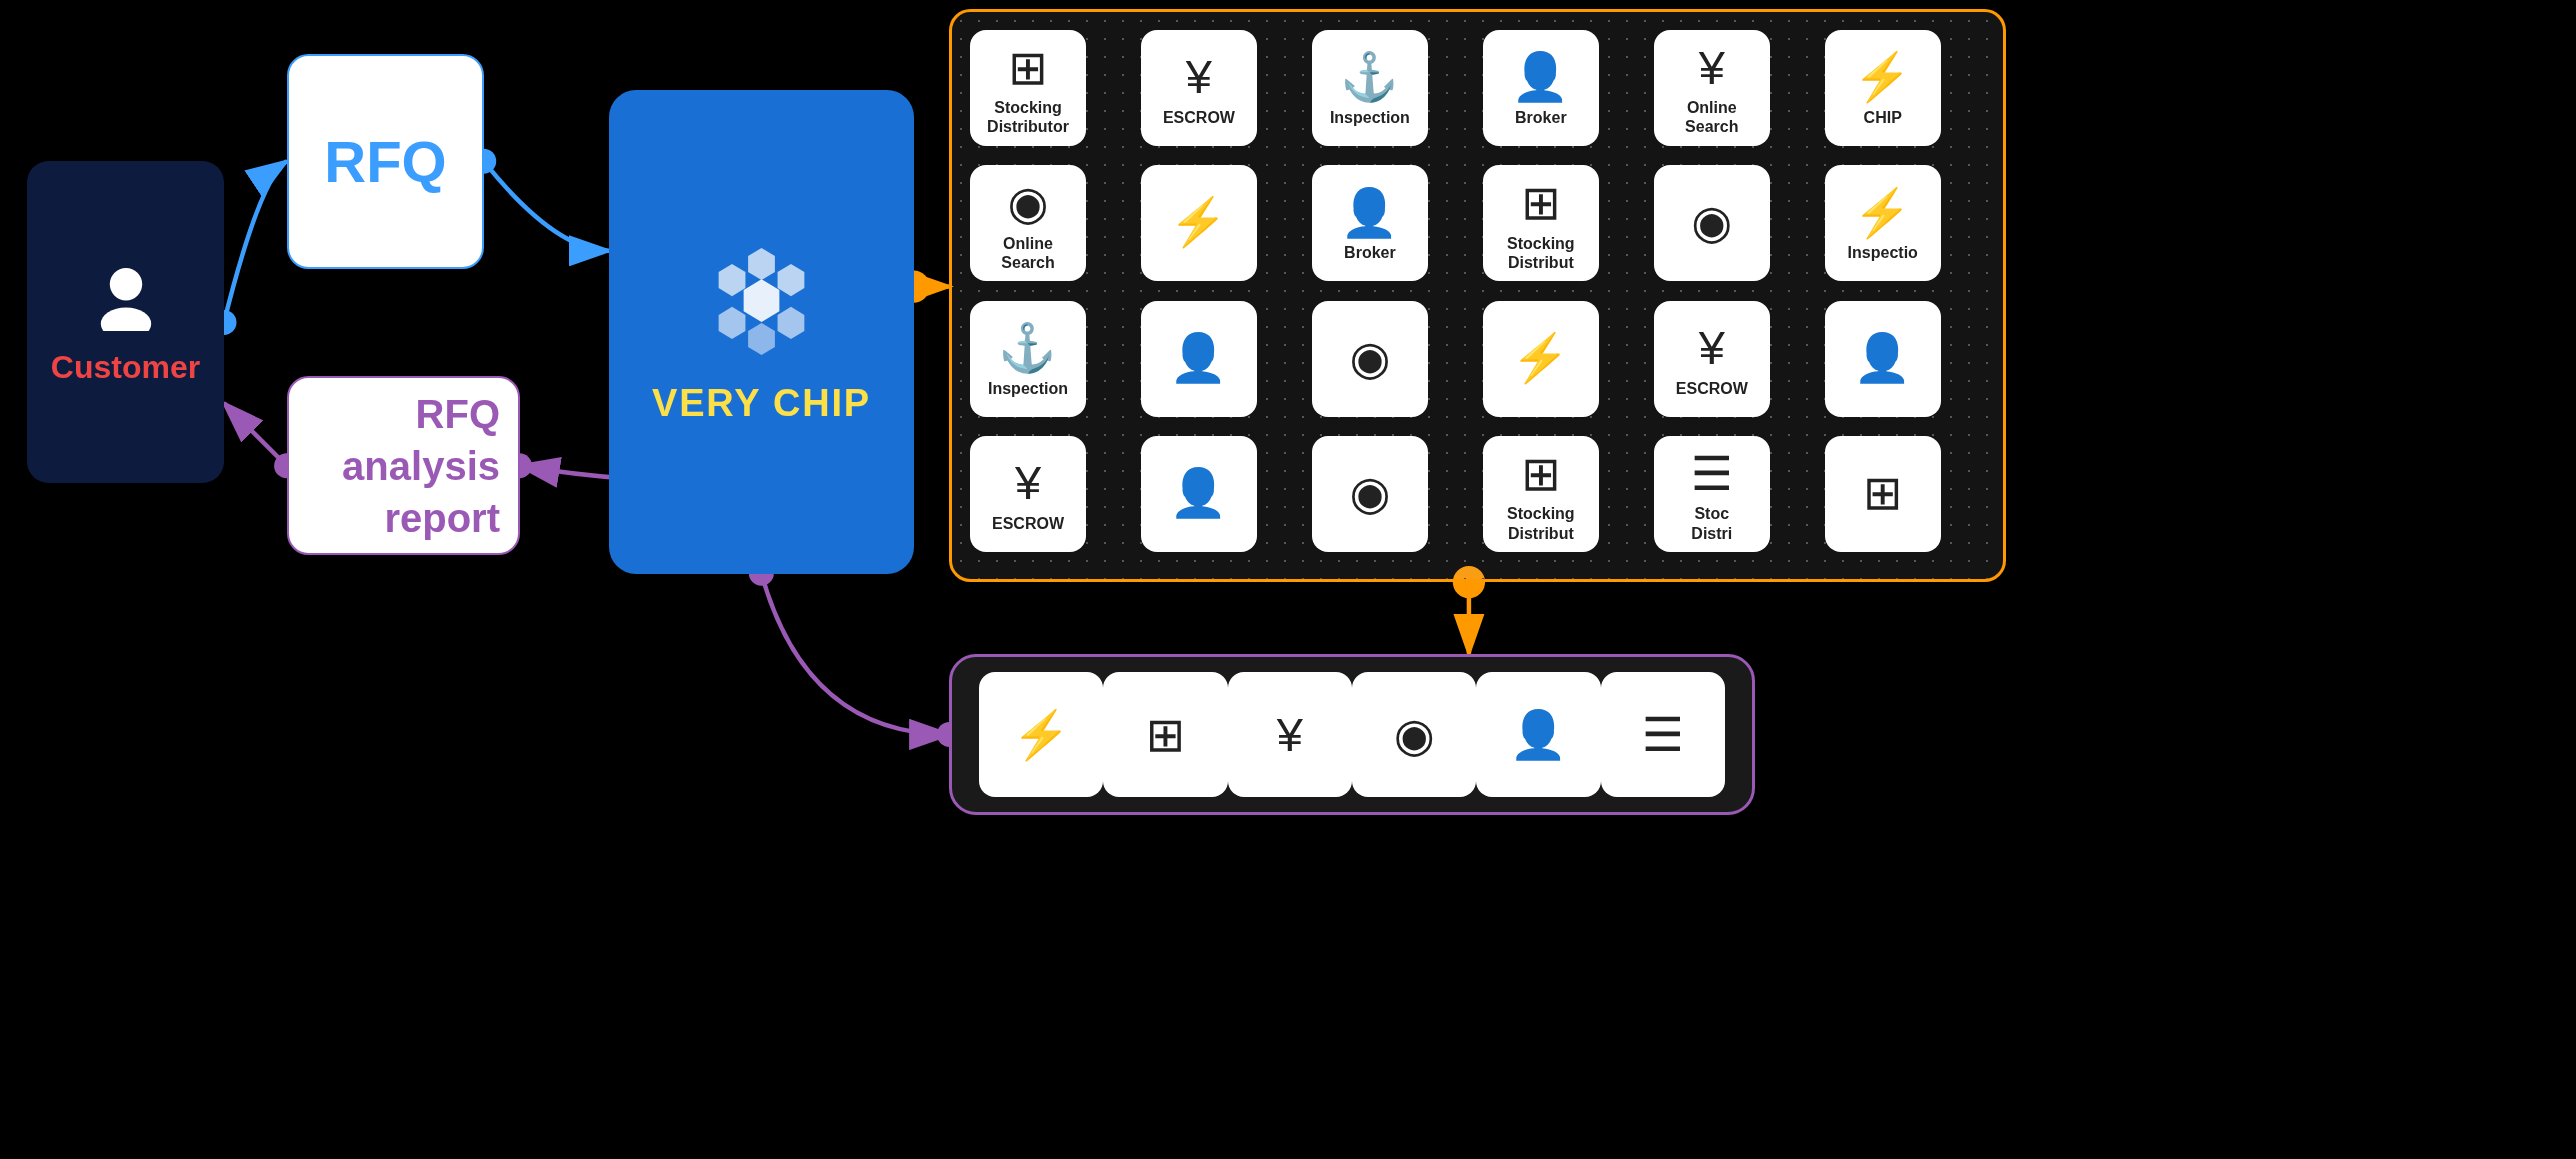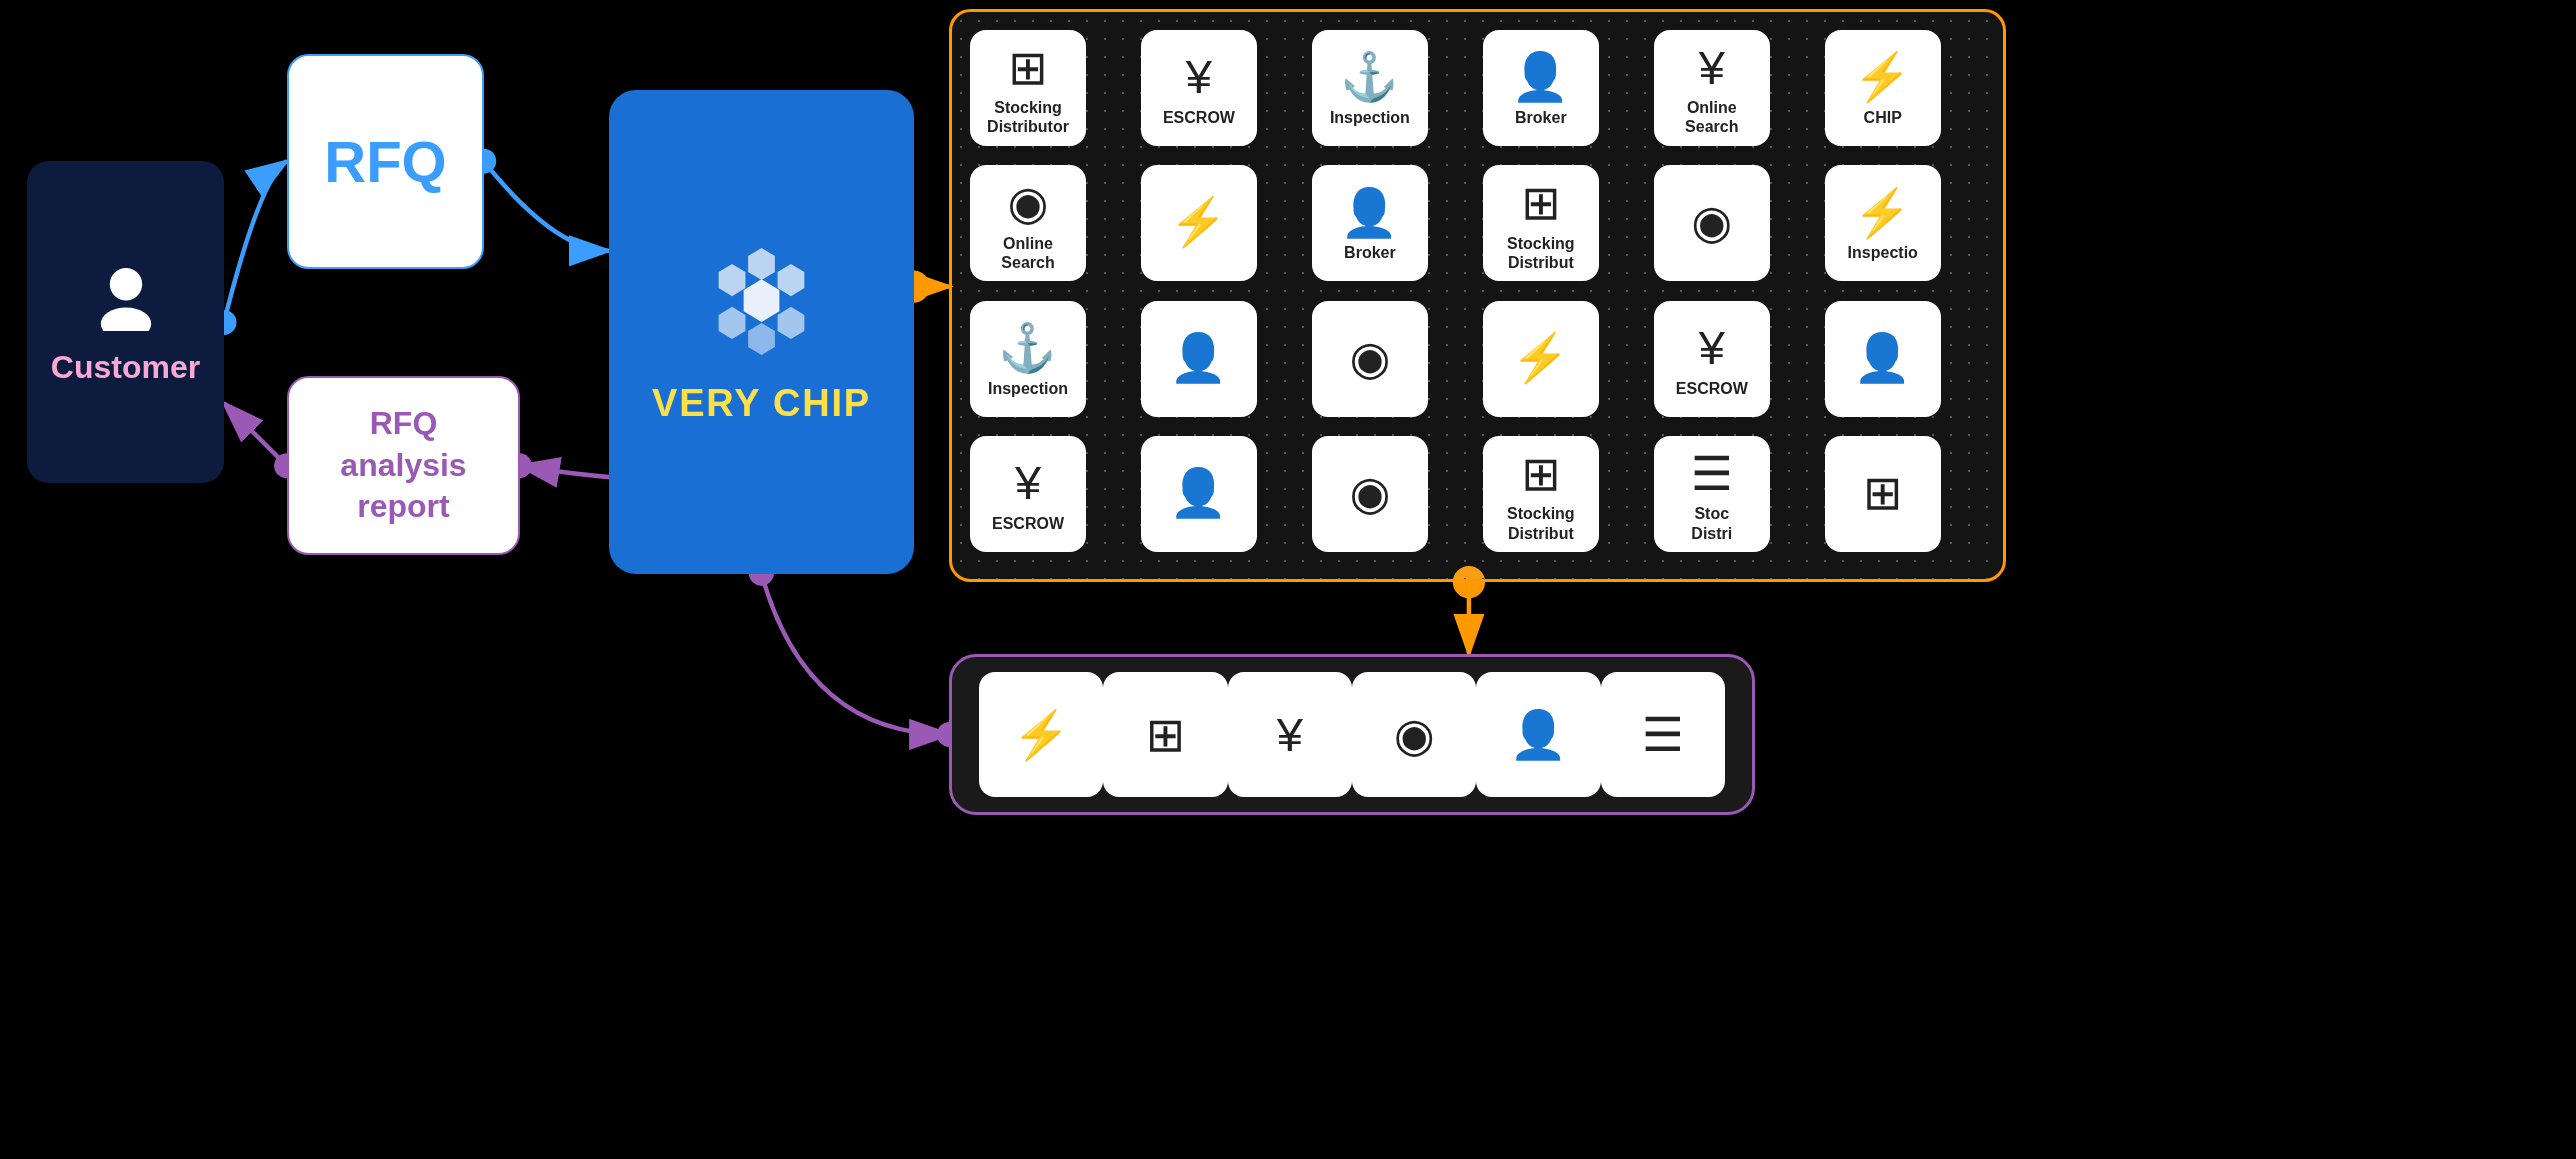--- a/index.html
+++ b/index.html
@@ -26,21 +26,21 @@
       align-items: center;
       justify-content: center;
       gap: 18px;
     }
     .customer-icon {
       width: 72px;
       height: 72px;
       color: white;
     }
     .customer-label {
-      color: #f9a8d4;
+      color: #ef4444;
       font-size: 32px;
       font-weight: 700;
     }
 
     
     .rfq-card {
       position: absolute;
       left: 287px;
       top: 54px;
       width: 197px;
@@ -69,23 +69,24 @@
       border: 2.7px solid #9b59b6;
       border-radius: 21.5px;
       display: flex;
       align-items: center;
       justify-content: center;
       text-align: center;
       padding: 18px;
     }
     .rfq-report-label {
       color: #9b59b6;
-      font-size: 32px;
+      font-size: 40px;
       font-weight: 700;
       line-height: 1.3;
+      text-align: right;
     }
 
     
     .verychip-card {
       position: absolute;
       left: 609px;
       top: 90px;
       width: 305px;
       height: 484px;
       background: #1a6fd4;

